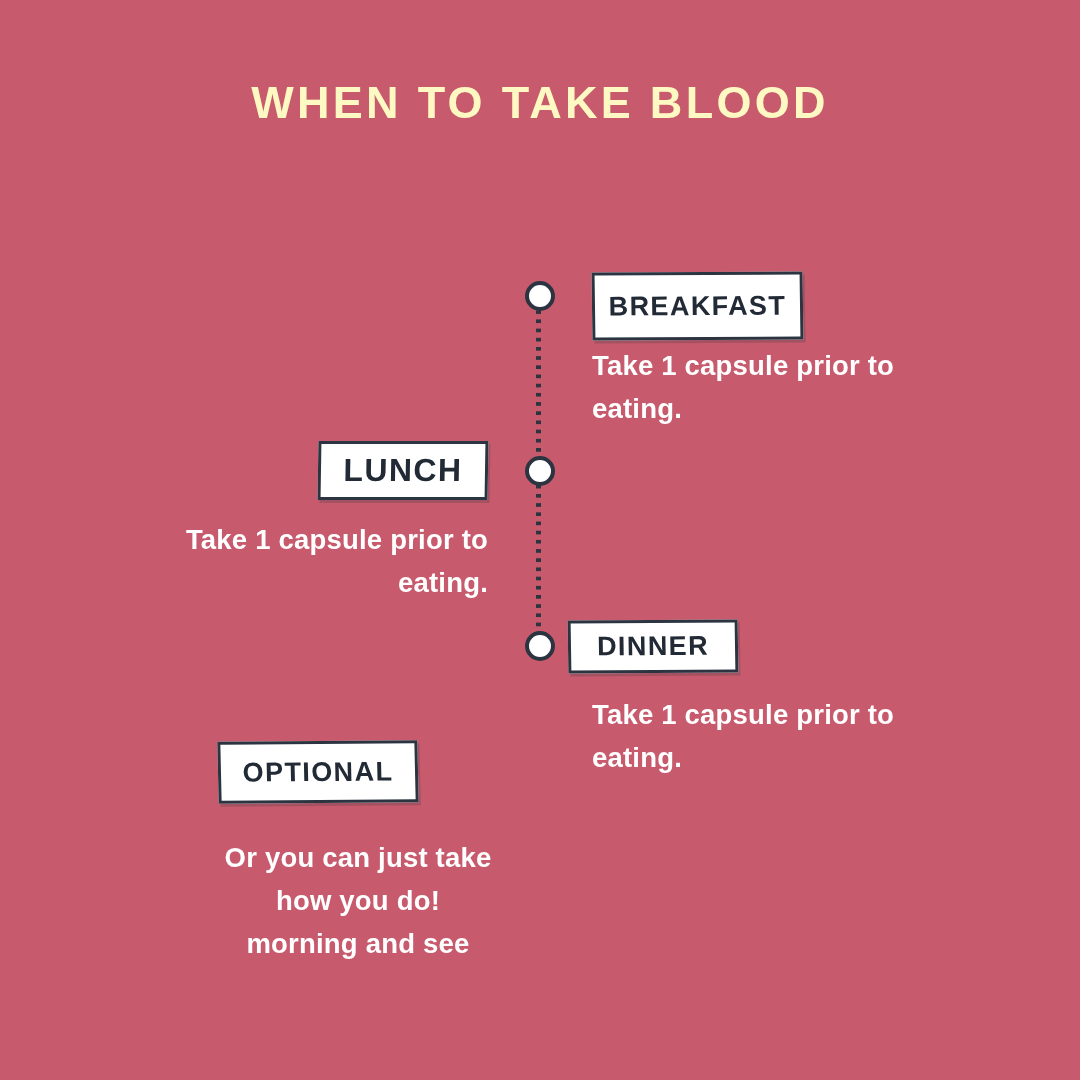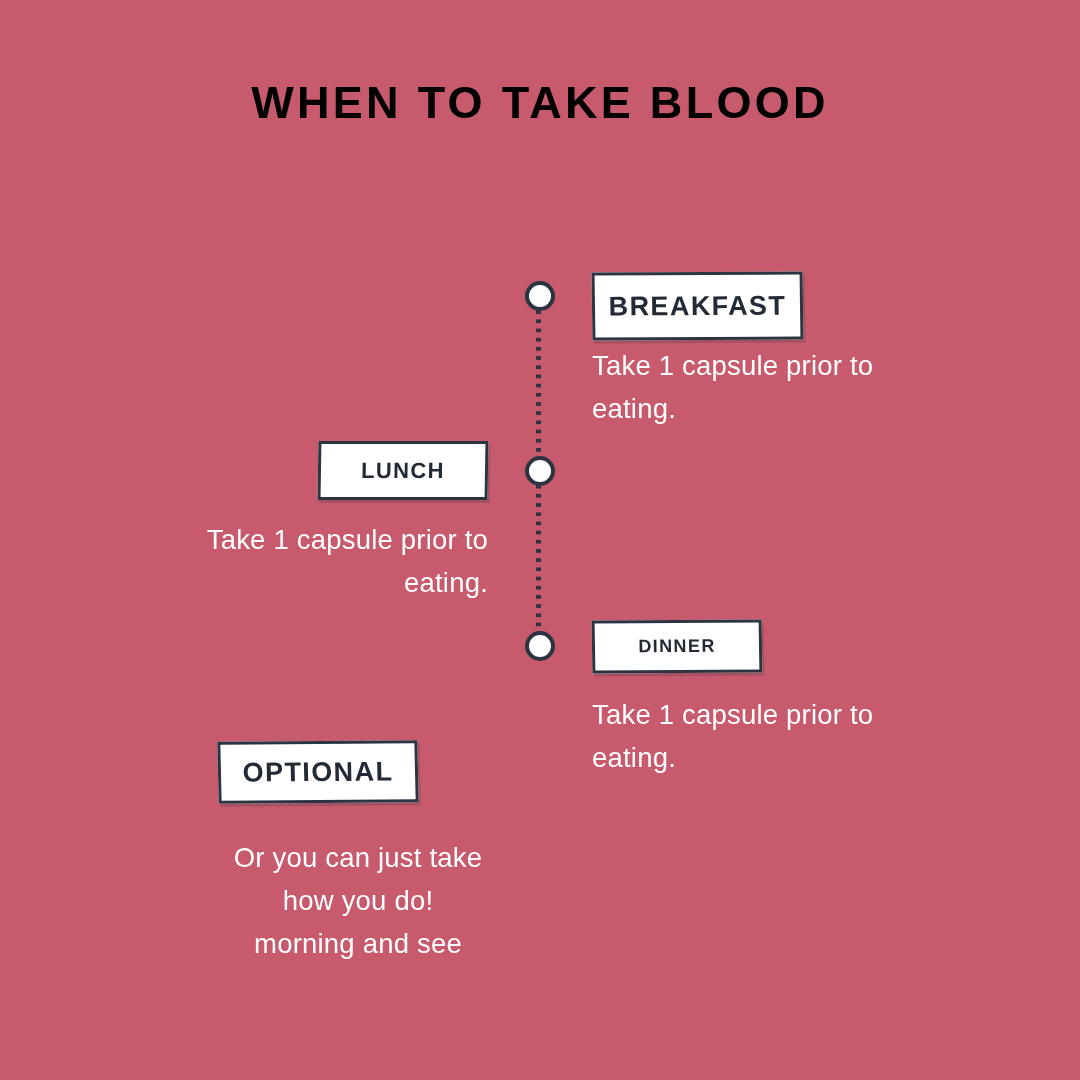--- a/index.html
+++ b/index.html
@@ -22,21 +22,21 @@
     background: #c75a6c;
   }
 
   
   .title-block {
     position: absolute;
     top: 74px;
     left: 0;
     width: 1080px;
     text-align: center;
-    color: #000000;
+    color: #fef9c3;
     font-weight: bold;
     font-size: 45px;
     line-height: 58px;
     letter-spacing: 3.3px;
   }
   .title-line { display: block; white-space: pre; }
 
   
   .timeline-line {
     position: absolute;
@@ -84,47 +84,47 @@
     width: 211px;
     height: 68px;
     font-size: 27px;
     transform: rotate(-0.8deg) skewY(0.5deg);
   }
   .box-lunch {
     left: 318px;
     top: 441px;
     width: 170px;
     height: 59px;
-    font-size: 22px;
+    font-size: 32px;
     transform: rotate(0.9deg) skewY(-0.9deg);
   }
   .box-dinner {
-    left: 592px;
+    left: 568px;
     top: 620px;
     width: 170px;
     height: 53px;
-    font-size: 18px;
+    font-size: 27px;
     transform: rotate(-0.9deg) skewY(0.6deg);
   }
   .box-optional {
     left: 218px;
     top: 741px;
     width: 200px;
     height: 62px;
     font-size: 27px;
     transform: rotate(-1.3deg) skewY(0.9deg);
   }
 
   
   .body-text {
     position: absolute;
     color: #ffffff;
     font-size: 27.5px;
     line-height: 43px;
-    font-weight: 400;
+    font-weight: 700;
     letter-spacing: 0.2px;
   }
   .txt-breakfast { left: 592px; top: 344px; width: 330px; text-align: left; }
   .txt-lunch     { left: 158px; top: 518px; width: 330px; text-align: right; }
   .txt-dinner    { left: 592px; top: 693px; width: 330px; text-align: left; }
   .txt-optional  { left: 208px; top: 836px; width: 300px; text-align: center; line-height: 43px; }
   .body-text .ln { display: block; white-space: pre; }
 </style>
 </head>
 <body>

